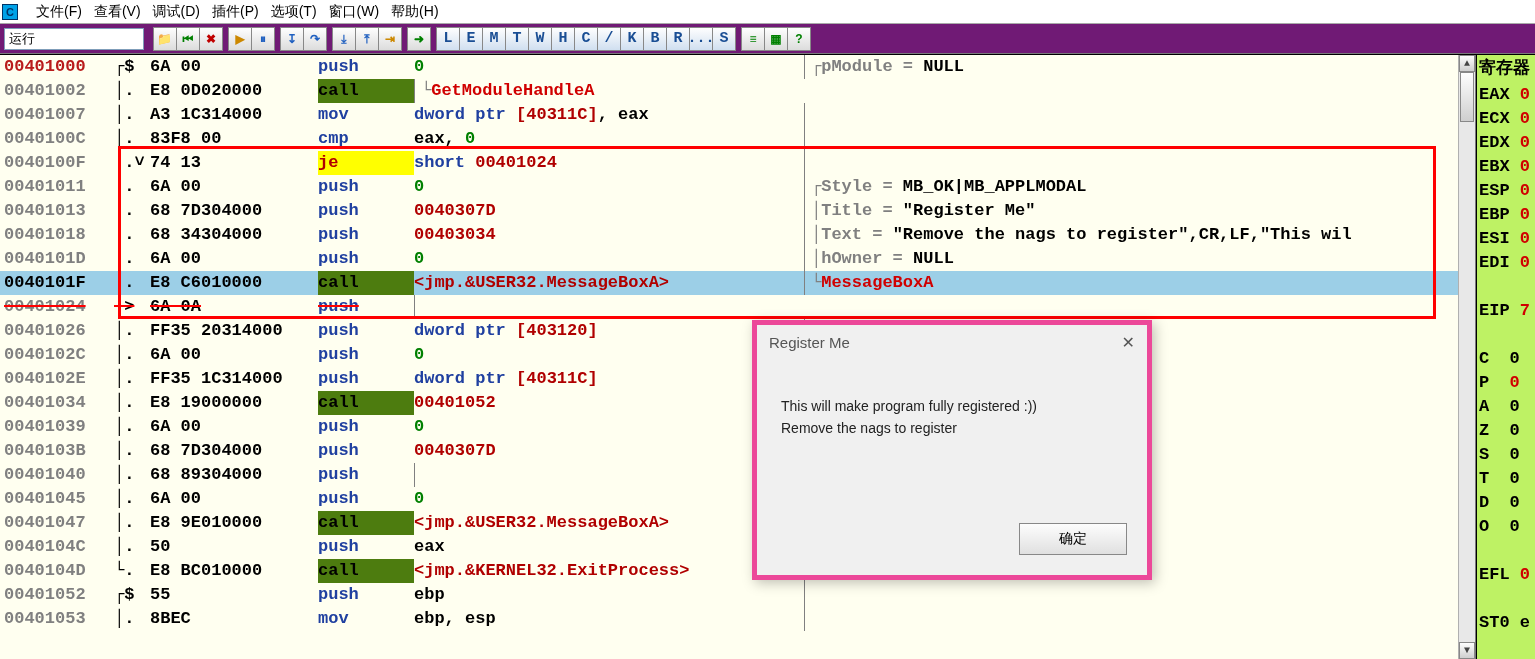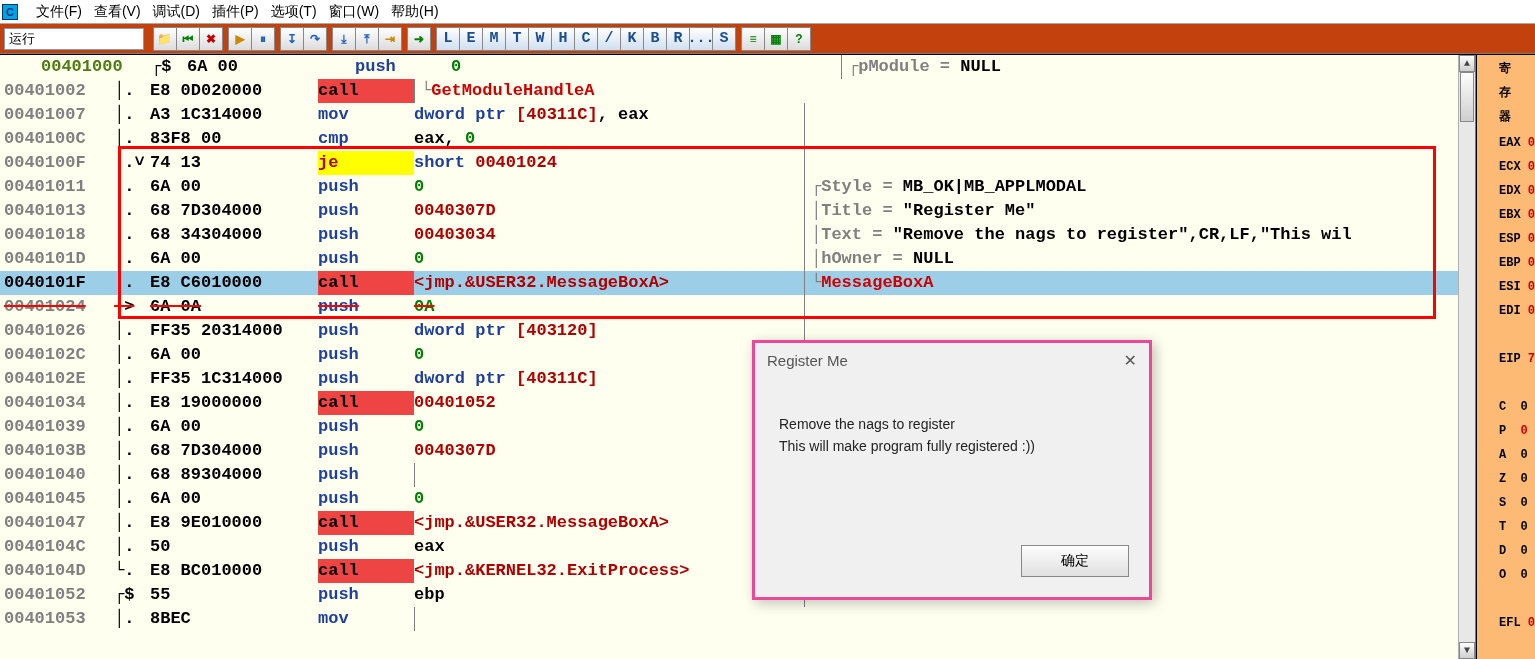--- a/index.html
+++ b/index.html
@@ -25,21 +25,21 @@
     width: 16px; height: 16px;
     background: #00a2e8;
     border: 1px solid #003366;
     display: inline-flex; align-items: center; justify-content: center;
     color: #003366; font-weight: bold; font-size: 11px;
     margin-right: 6px;
   }
   .menu-item { color: #000; font-size: 14px; cursor: default;}
   .toolbar {
     height: 30px;
-    background: #c2410c;
+    background: #701a75;
     border-bottom: 1px solid #7a7a7a;
     display: flex;
     align-items: center;
     gap: 0;
   }
   .run-box {
     width: 140px; height: 22px; background: #fff; border: 1px solid #7f9db9;
     padding: 1px 4px; font-size: 13px; display: flex; align-items: center;
     margin: 0 4px;
   }
@@ -68,26 +68,26 @@
     overflow: hidden;
     border-right: 1px solid #7a7a7a;
   }
   .row {
     display: flex;
     height: 24px;
     white-space: pre;
   }
   .row.sel { background: #9ccfe7; }
   .addr { width: 110px; padding-left: 4px; color: #808080; font-weight: bold;}
-  .addr.red { color: #4d7c0f; margin-left: 37px; }
+  .addr.red { color: #b91c1c; }
   .addr.hl { color: #000; background: #9ccfe7; }
   .gutter { width: 40px; color: #000; font-weight: bold; text-align: left; padding-left:4px;}
   .hex { width: 168px; color: #000; font-weight: bold;}
   .mnem { width: 96px; color: #2040a0; font-weight: bold;}
-  .mnem.hlcall { background: #ef4444; color:#000;}
+  .mnem.hlcall { background: #4d7c0f; color:#000;}
   .mnem.hlje { background: #ffff00; color:#b00000;}
   .ops { width: 390px; color: #000; font-weight: bold;}
   .ops .numg { color: #008000; }
   .ops .numr { color: #b00000; }
   .ops .kw { color: #2040a0; }
   .ops .bracket { color: #b00000; }
   .ops .reg { color: #000; }
   .cmt { flex: 1; color: #808080; font-weight: bold; border-left: 1px solid #808080; padding-left: 6px;}
   .cmt .api { color: #d00000; }
   .cmt .str { color: #000; }
@@ -99,40 +99,40 @@
   }
   .scrollbar-v {
     position: absolute; right: 0; top: 0; width: 17px; height: 100%;
     background: #e8e8e8; border-left: 1px solid #b0b0b0;
     display: flex; flex-direction: column; justify-content: space-between;
   }
   .sbbtn { height: 17px; background: linear-gradient(#fefefe,#cfcfcf); border: 1px solid #888; display:flex;align-items:center;justify-content:center;font-size:10px;color:#444;}
   .thumb { position:absolute; top:17px; height:50px; left:1px; right:1px; background:linear-gradient(#fefefe,#cfcfcf); border:1px solid #888;}
   .reg-pane {
     flex: 1;
-    background: #fdba74;
+    background: #bef264;
     font-family: "Fixedsys","Courier New",monospace;
-    font-size: 12px;
+    font-size: 17px;
     font-weight: bold;
-    padding: 2px 22px;
+    padding: 2px 2px;
     line-height: 24px;
     border-left: 1px solid #000;
     overflow: hidden;
   }
   .reg-title { color: #000; margin-bottom:2px;}
   .rrow { color: #000; white-space: pre;}
   .rrow .rv0 { color: #000; }
   .rrow .rvr { color: #d00000; }
   
   .dialog {
     position: absolute;
-    left: 752px; top: 340px;
+    left: 752px; top: 320px;
     width: 400px; height: 260px;
     background: #f0f0f0;
-    border: 3px solid #ec4899;
+    border: 5px solid #ec4899;
     box-shadow: 3px 3px 12px rgba(0,0,0,0.25);
     font-family: "Microsoft YaHei","Segoe UI",sans-serif;
   }
   .dlg-title {
     height: 34px; display:flex; align-items:center; justify-content:space-between;
     padding: 0 12px; color:#555; font-size: 15px;
   }
   .dlg-close { font-size: 16px; color:#555; }
   .dlg-body { padding: 36px 24px 0 24px; color:#222; font-size: 14px; line-height: 22px;}
   .dlg-btn {
@@ -205,34 +205,34 @@
     <div class="row"><div class="addr red">00401000</div><div class="gutter">┌$</div><div class="hex">6A 00</div><div class="mnem ">push</div><div class="ops"><span class="numg">0</span></div><div class="cmt">┌pModule = <span class="val">NULL</span></div></div>
       <div class="row"><div class="addr ">00401002</div><div class="gutter">│.</div><div class="hex">E8 0D020000</div><div class="mnem hlcall">call</div><div class="cmt">└<span class="api">GetModuleHandleA</span></div></div>
       <div class="row"><div class="addr ">00401007</div><div class="gutter">│.</div><div class="hex">A3 1C314000</div><div class="mnem ">mov</div><div class="ops"><span class="kw">dword ptr</span> <span class="bracket">[40311C]</span>, <span class="reg">eax</span></div><div class="cmt"></div></div>
       <div class="row"><div class="addr ">0040100C</div><div class="gutter">│.</div><div class="hex">83F8 00</div><div class="mnem ">cmp</div><div class="ops"><span class="reg">eax</span>, <span class="numg">0</span></div><div class="cmt"></div></div>
       <div class="row"><div class="addr ">0040100F</div><div class="gutter">│.˅</div><div class="hex">74 13</div><div class="mnem hlje">je</div><div class="ops"><span class="kw">short</span> <span class="numr">00401024</span></div><div class="cmt"></div></div>
       <div class="row"><div class="addr ">00401011</div><div class="gutter">│.</div><div class="hex">6A 00</div><div class="mnem ">push</div><div class="ops"><span class="numg">0</span></div><div class="cmt">┌Style = <span class="val">MB_OK|MB_APPLMODAL</span></div></div>
       <div class="row"><div class="addr ">00401013</div><div class="gutter">│.</div><div class="hex">68 7D304000</div><div class="mnem ">push</div><div class="ops"><span class="numr">0040307D</span></div><div class="cmt">│Title = <span class="str">"Register Me"</span></div></div>
       <div class="row"><div class="addr ">00401018</div><div class="gutter">│.</div><div class="hex">68 34304000</div><div class="mnem ">push</div><div class="ops"><span class="numr">00403034</span></div><div class="cmt">│Text = <span class="str">"Remove the nags to register",CR,LF,"This wil</span></div></div>
       <div class="row"><div class="addr ">0040101D</div><div class="gutter">│.</div><div class="hex">6A 00</div><div class="mnem ">push</div><div class="ops"><span class="numg">0</span></div><div class="cmt">│hOwner = <span class="val">NULL</span></div></div>
       <div class="row sel"><div class="addr hl">0040101F</div><div class="gutter">│.</div><div class="hex">E8 C6010000</div><div class="mnem hlcall">call</div><div class="ops"><span class="bracket">&lt;jmp.&amp;USER32.MessageBoxA&gt;</span></div><div class="cmt">└<span class="api">MessageBoxA</span></div></div>
-      <div class="row" style="text-decoration: line-through 2px rgb(255, 0, 0);"><div class="addr ">00401024</div><div class="gutter">│&gt;</div><div class="hex">6A 0A</div><div class="mnem ">push</div><div class="ops"><span class="numg">0A</span></div><div class="cmt"></div></div>
+      <div class="row" style="text-decoration: line-through 2px rgb(255, 0, 0);"><div class="addr ">00401024</div><div class="gutter">│&gt;</div><div class="hex">6A 0A</div><div class="mnem ">push</div><div class="cmt"></div></div>
       <div class="row"><div class="addr ">00401026</div><div class="gutter">│.</div><div class="hex">FF35 20314000</div><div class="mnem ">push</div><div class="ops"><span class="kw">dword ptr</span> <span class="bracket">[403120]</span></div><div class="cmt"></div></div>
       <div class="row"><div class="addr ">0040102C</div><div class="gutter">│.</div><div class="hex">6A 00</div><div class="mnem ">push</div><div class="ops"><span class="numg">0</span></div><div class="cmt"></div></div>
       <div class="row"><div class="addr ">0040102E</div><div class="gutter">│.</div><div class="hex">FF35 1C314000</div><div class="mnem ">push</div><div class="ops"><span class="kw">dword ptr</span> <span class="bracket">[40311C]</span></div><div class="cmt"></div></div>
       <div class="row"><div class="addr ">00401034</div><div class="gutter">│.</div><div class="hex">E8 19000000</div><div class="mnem hlcall">call</div><div class="ops"><span class="numr">00401052</span></div><div class="cmt"></div></div>
       <div class="row"><div class="addr ">00401039</div><div class="gutter">│.</div><div class="hex">6A 00</div><div class="mnem ">push</div><div class="ops"><span class="numg">0</span></div><div class="cmt"></div></div>
       <div class="row"><div class="addr ">0040103B</div><div class="gutter">│.</div><div class="hex">68 7D304000</div><div class="mnem ">push</div><div class="ops"><span class="numr">0040307D</span></div><div class="cmt"></div></div>
       <div class="row"><div class="addr ">00401040</div><div class="gutter">│.</div><div class="hex">68 89304000</div><div class="mnem ">push</div><div class="cmt">                                      <span class="str">tered !!"</span></div></div>
       <div class="row"><div class="addr ">00401045</div><div class="gutter">│.</div><div class="hex">6A 00</div><div class="mnem ">push</div><div class="ops"><span class="numg">0</span></div><div class="cmt"></div></div>
       <div class="row"><div class="addr ">00401047</div><div class="gutter">│.</div><div class="hex">E8 9E010000</div><div class="mnem hlcall">call</div><div class="ops"><span class="bracket">&lt;jmp.&amp;USER32.MessageBoxA&gt;</span></div><div class="cmt"></div></div>
       <div class="row"><div class="addr ">0040104C</div><div class="gutter">│.</div><div class="hex">50</div><div class="mnem ">push</div><div class="ops"><span class="reg">eax</span></div><div class="cmt"></div></div>
       <div class="row"><div class="addr ">0040104D</div><div class="gutter">└.</div><div class="hex">E8 BC010000</div><div class="mnem hlcall">call</div><div class="ops"><span class="bracket">&lt;jmp.&amp;KERNEL32.ExitProcess&gt;</span></div><div class="cmt"></div></div>
       <div class="row"><div class="addr ">00401052</div><div class="gutter">┌$</div><div class="hex">55</div><div class="mnem ">push</div><div class="ops"><span class="reg">ebp</span></div><div class="cmt"></div></div>
-      <div class="row"><div class="addr ">00401053</div><div class="gutter">│.</div><div class="hex">8BEC</div><div class="mnem ">mov</div><div class="cmt"></div></div>
+      <div class="row"><div class="addr ">00401053</div><div class="gutter">│.</div><div class="hex">8BEC</div><div class="mnem ">mov</div><div class="ops"><span class="reg">ebp</span>, <span class="reg">esp</span></div><div class="cmt"></div></div>
       <div class="scrollbar-v">
       <div class="sbbtn">▲</div>
       <div class="thumb"></div>
       <div class="sbbtn">▼</div>
     </div>
   </div>
   <div class="reg-pane">
     <div class="reg-title">寄存器</div>
     <div id="regs">
         <div class="rrow">EAX <span class="rvr">0</span></div>
@@ -261,17 +261,17 @@
       </div>
   </div>
 </div>
 
 <div class="dialog">
   <div class="dlg-title">
     <span>Register Me</span>
     <span class="dlg-close icon-glyph">✕</span>
   </div>
   <div class="dlg-body">
+    <div>This will make program fully registered :))</div>
     <div>Remove the nags to register</div>
-    <div>This will make program fully registered :))</div>
   </div>
   <div class="dlg-btn">确定</div>
 </div>
 
 </body></html>

